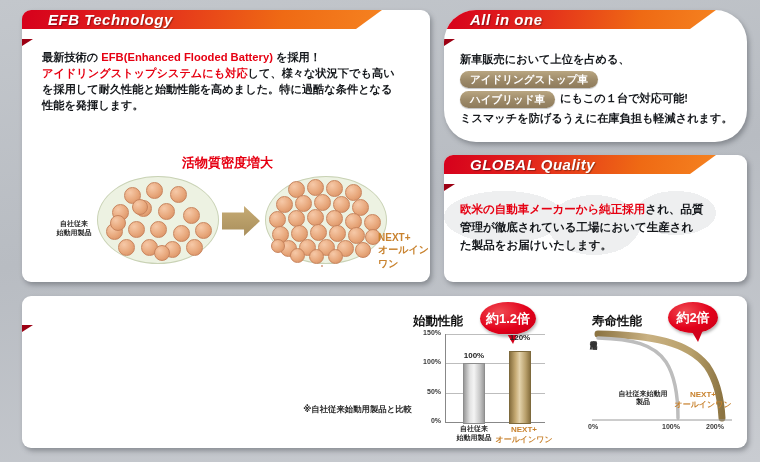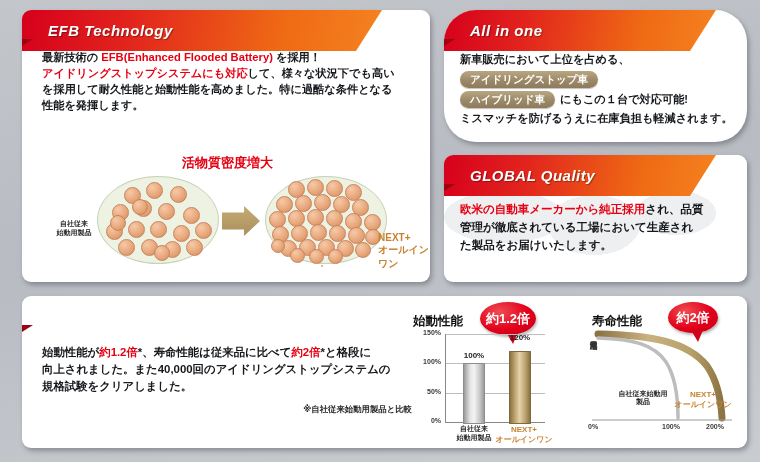--- a/index.html
+++ b/index.html
@@ -9,21 +9,21 @@
     font-family:"Liberation Sans","DejaVu Sans",sans-serif;
     position:relative;
   }
   .panel{
     position:absolute;background:#ffffff;border-radius:9px;
     box-shadow:2px 3px 5px rgba(70,75,82,.45);
     overflow:hidden;
   }
   
   .banner{
-    position:absolute;top:0;left:0;height:41px;
+    position:absolute;top:0;left:0;height:19px;
     display:flex;align-items:center;
     background:linear-gradient(100deg,#d6001c 0%,#e2241d 30%,#ef6a14 72%,#f58220 100%);
     -webkit-clip-path:polygon(0 0,100% 0,calc(100% - 26px) 100%,0 100%);
     clip-path:polygon(0 0,100% 0,calc(100% - 26px) 100%,0 100%);
     box-shadow:0 2px 2px rgba(0,0,0,.18);
   }
   .banner-text{
     color:#fff;font-style:italic;font-weight:bold;letter-spacing:.5px;
     text-shadow:1px 1px 1px rgba(0,0,0,.35);
     padding-left:26px;white-space:nowrap;
@@ -158,21 +158,21 @@
     <span class="banner-text" style="font-size:15px;">All in one</span>
   </div>
   <div style="position:absolute;left:0;top:29px;width:11px;height:7px;background:#9c0013;
        -webkit-clip-path:polygon(0 0,100% 0,0 100%);clip-path:polygon(0 0,100% 0,0 100%);"></div>
 
   <div class="body-text" style="position:absolute;left:16px;top:42px;width:280px;font-size:11.2px;">
     <div>新車販売において上位を占める、</div>
     <div style="margin-top:3px;">
       <span class="pill" style="font-size:10.5px;">アイドリングストップ車</span>
     </div>
-    <div style="margin-top:3px;display:flex;align-items:flex-end;gap:5px;">
+    <div style="margin-top:3px;display:flex;align-items:flex-start;gap:5px;">
       <span class="pill" style="font-size:10.5px;">ハイブリッド車</span>
       <span>にもこの１台で対応可能!</span>
     </div>
     <div style="margin-top:3px;">ミスマッチを防げるうえに在庫負担も軽減されます。</div>
   </div>
 </div>
 
 <div class="panel" style="left:444px;top:155px;width:303px;height:127px;">
   <div style="position:absolute;inset:0;opacity:.10;
       background:radial-gradient(ellipse 60px 26px at 60px 62px,#5a6470 0 100%,transparent 100%),
@@ -190,27 +190,20 @@
     </div>
     <div>管理が徹底されている工場において生産され</div>
     <div>た製品をお届けいたします。</div>
   </div>
 </div>
 
 <div class="panel" style="left:22px;top:296px;width:725px;height:152px;">
   <div style="position:absolute;left:0;top:29px;width:11px;height:7px;background:#9c0013;
        -webkit-clip-path:polygon(0 0,100% 0,0 100%);clip-path:polygon(0 0,100% 0,0 100%);"></div>
 
-  <div class="body-text" style="position:absolute;left:20px;top:48px;width:370px;font-size:11.4px;line-height:1.5;">
-    <div>
-      <span>始動性能が</span><span class="red">約1.2倍</span><span>*、寿命性能は従来品に比べて</span><span class="red">約2倍</span><span>*と格段に</span>
-    </div>
-    <div>向上されました。また40,000回のアイドリングストップシステムの</div>
-    <div>規格試験をクリアしました。</div>
-  </div>
   <div style="position:absolute;left:240px;top:108px;width:150px;text-align:right;font-size:8.4px;color:#2a2a2a;font-weight:bold;">※自社従来始動用製品と比較</div>
 
   <div style="position:absolute;left:385px;top:8px;width:170px;height:142px;">
     <div style="position:absolute;left:6px;top:9px;font-size:12.5px;font-weight:bold;color:#111;">始動性能</div>
 
     <div class="bubble" style="left:73px;top:-2px;width:56px;height:33px;font-size:13px;">
       <span>約1.2倍</span>
     </div>
 
     <div style="position:absolute;left:0;top:0;width:170px;height:142px;">

